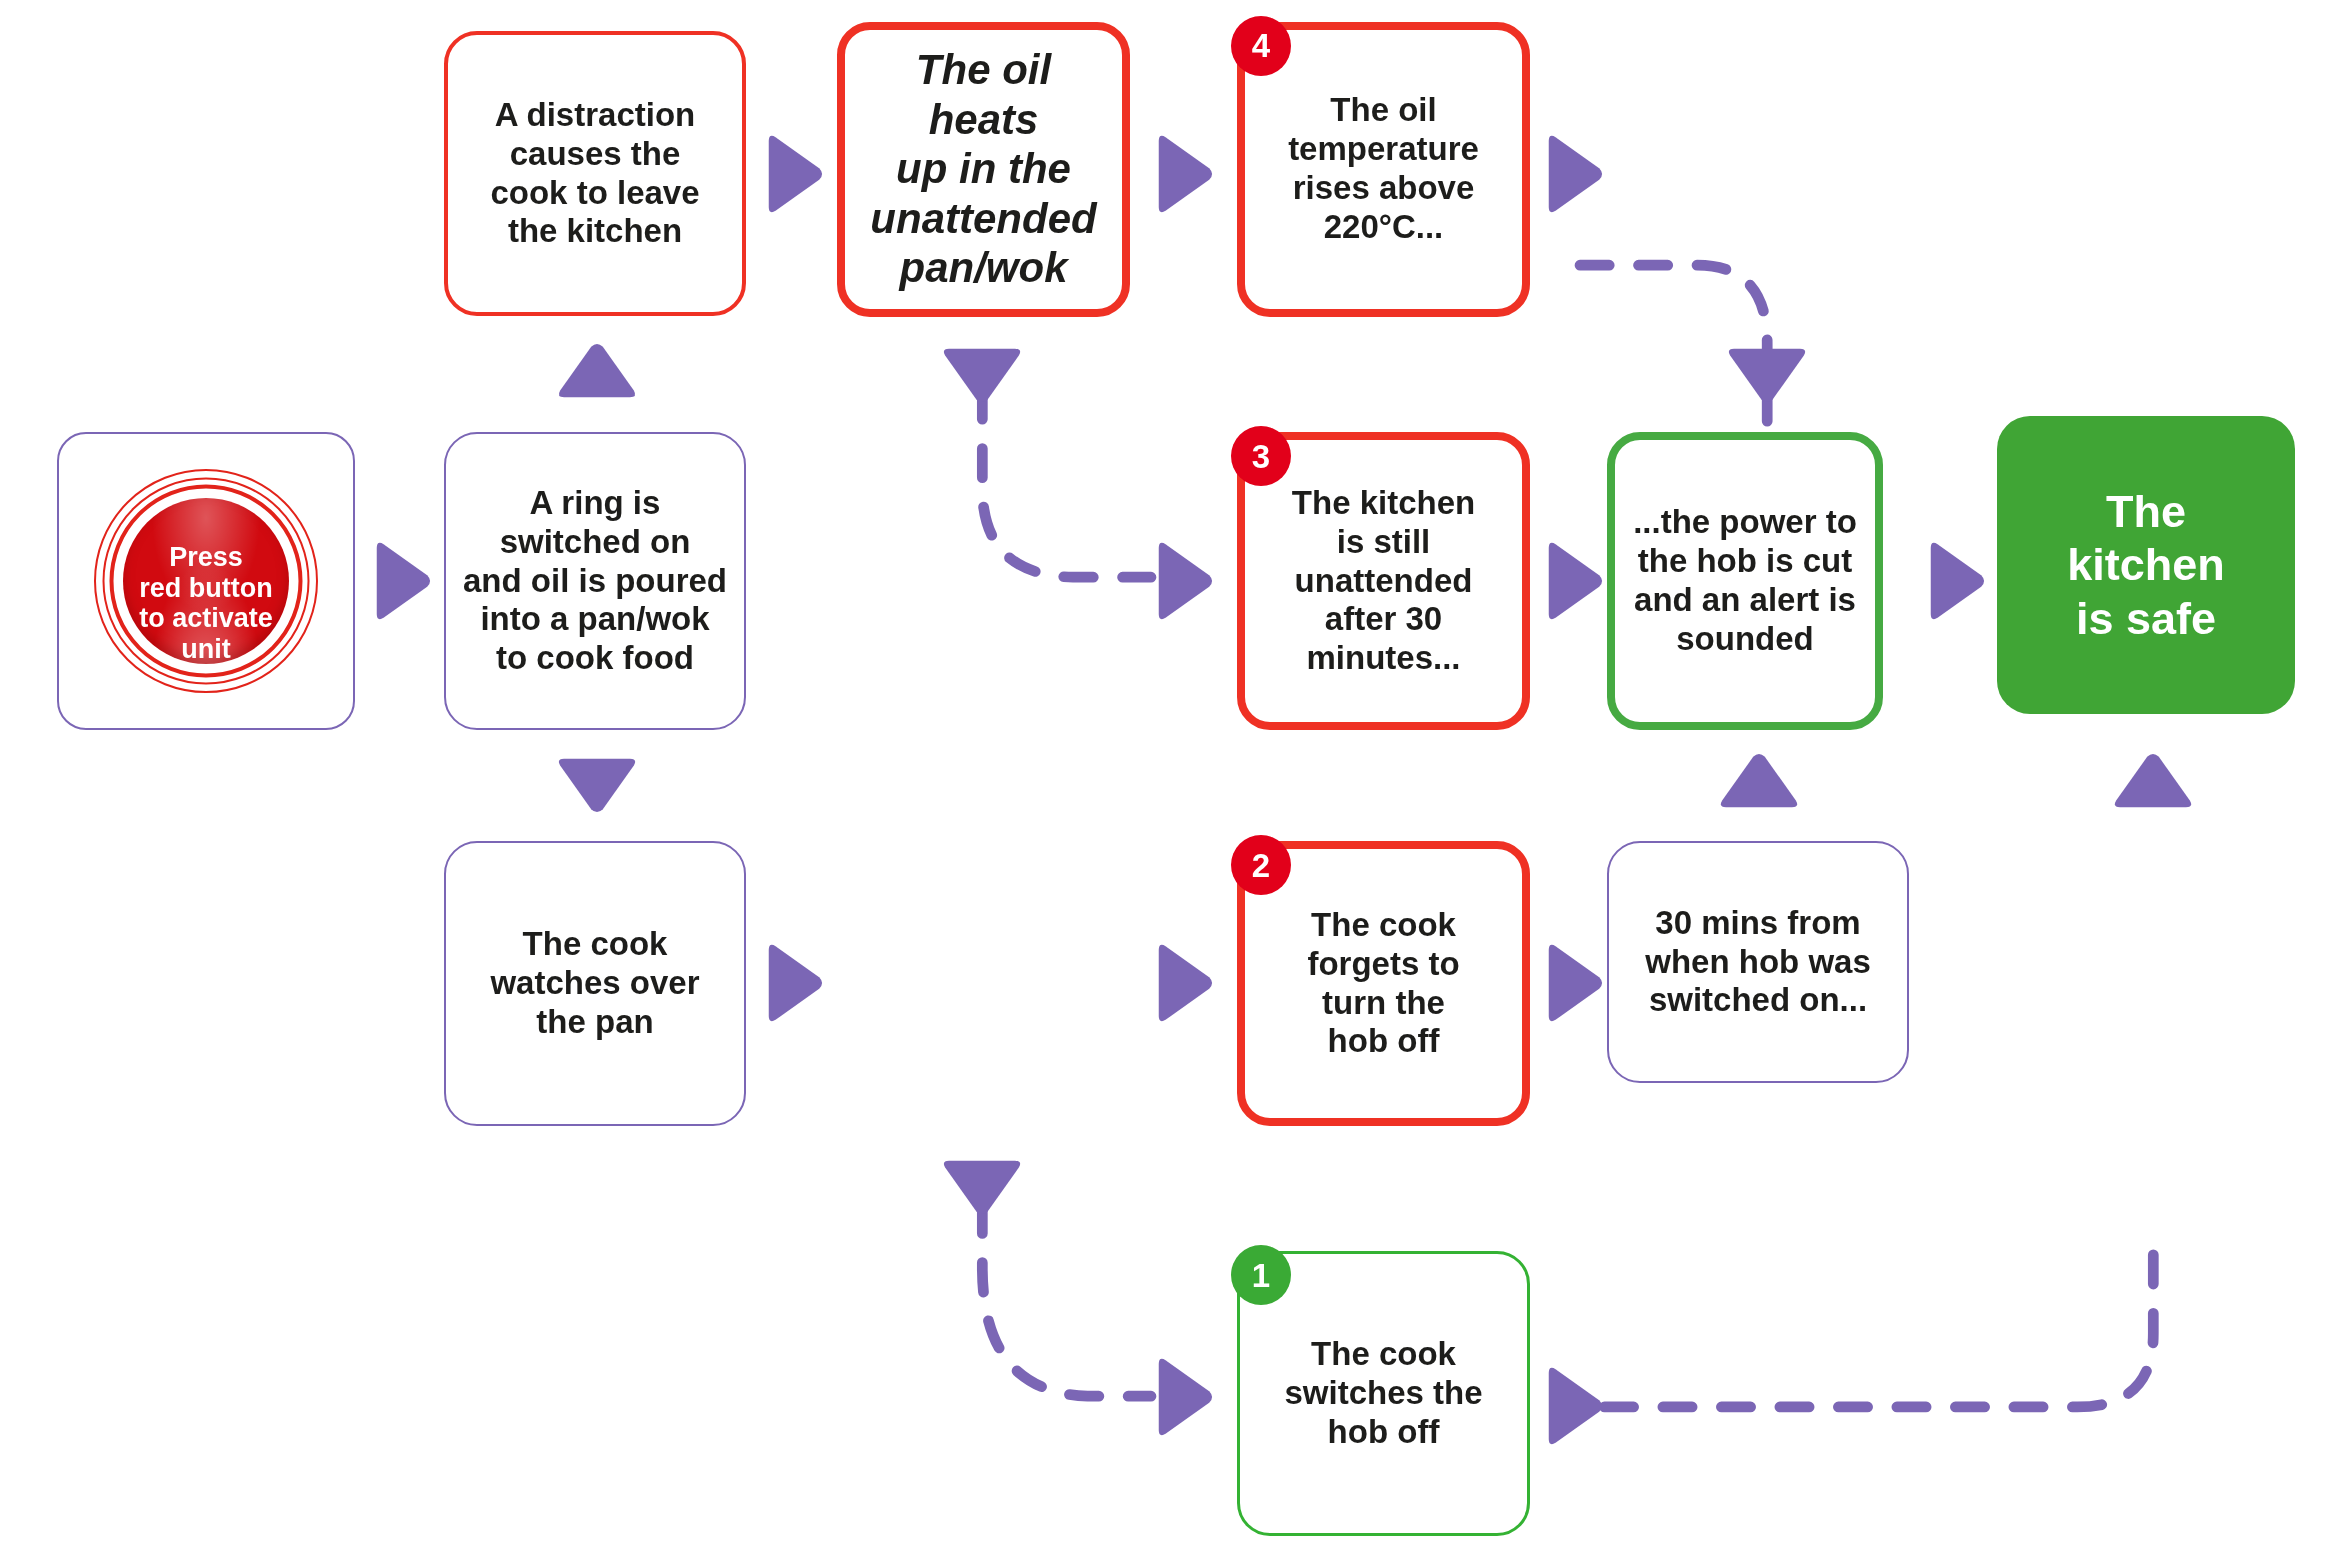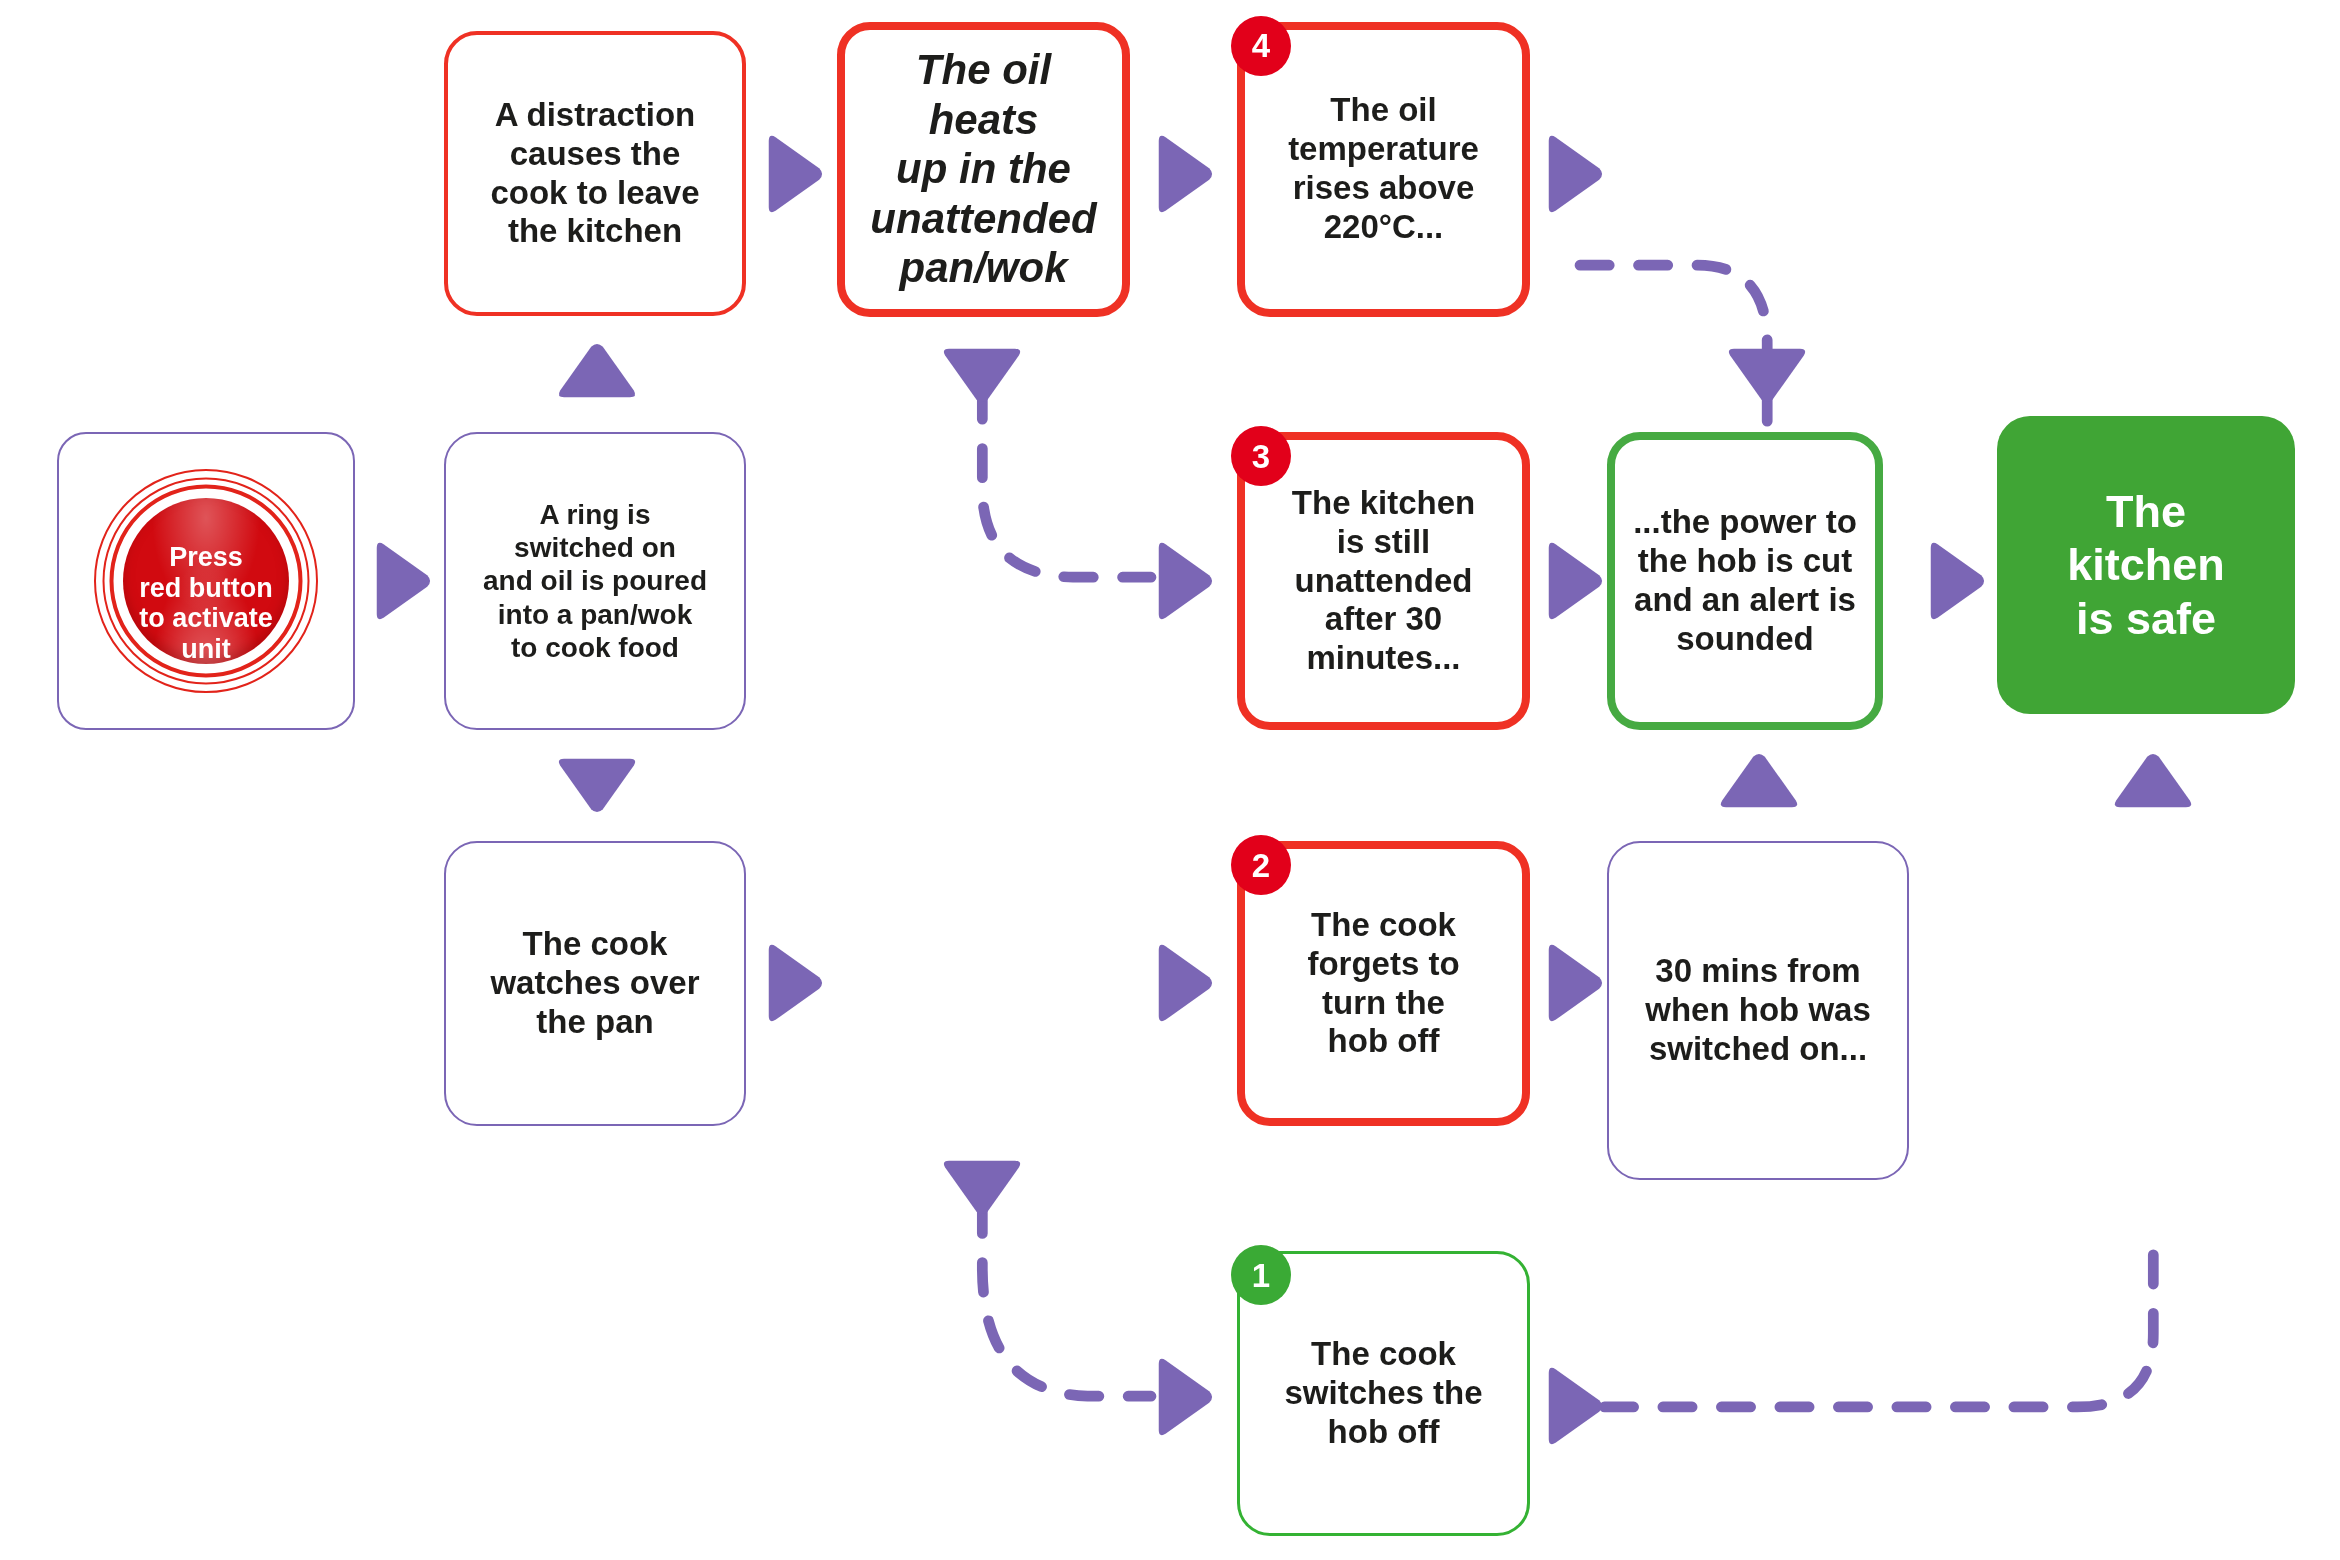--- a/index.html
+++ b/index.html
@@ -175,21 +175,21 @@
     <div class="label" style="font-size:33px;">The oil
 temperature
 rises above
 220°C...</div>
   </div>
   <div class="badge red" style="left:1231px; top:15.6px;">
     <span>4</span>
   </div>
 
   <div class="node purple" style="left:444px; top:432px; width:302px; height:298px;">
-    <div class="label" style="font-size:28px;">A ring is
+    <div class="label" style="font-size:33px;">A ring is
 switched on
 and oil is poured
 into a pan/wok
 to cook food</div>
   </div>
 
   <div class="node red" style="left:1237px; top:432px; width:293px; height:298px;">
     <div class="label" style="font-size:33px;">The kitchen
 is still
 unattended
@@ -223,21 +223,21 @@
   <div class="node red" style="left:1237px; top:841px; width:293px; height:285px;">
     <div class="label" style="font-size:33px;">The cook
 forgets to
 turn the
 hob off</div>
   </div>
   <div class="badge red" style="left:1231px; top:835px;">
     <span>2</span>
   </div>
 
-  <div class="node purple" style="left:1607px; top:841px; width:302px; height:339px;">
+  <div class="node purple" style="left:1607px; top:841px; width:302px; height:242px;">
     <div class="label" style="font-size:33px;">30 mins from
 when hob was
 switched on...</div>
   </div>
 
   <div class="node green-thin" style="left:1237px; top:1251px; width:293px; height:285px;">
     <div class="label" style="font-size:33px;">The cook
 switches the
 hob off</div>
   </div>

